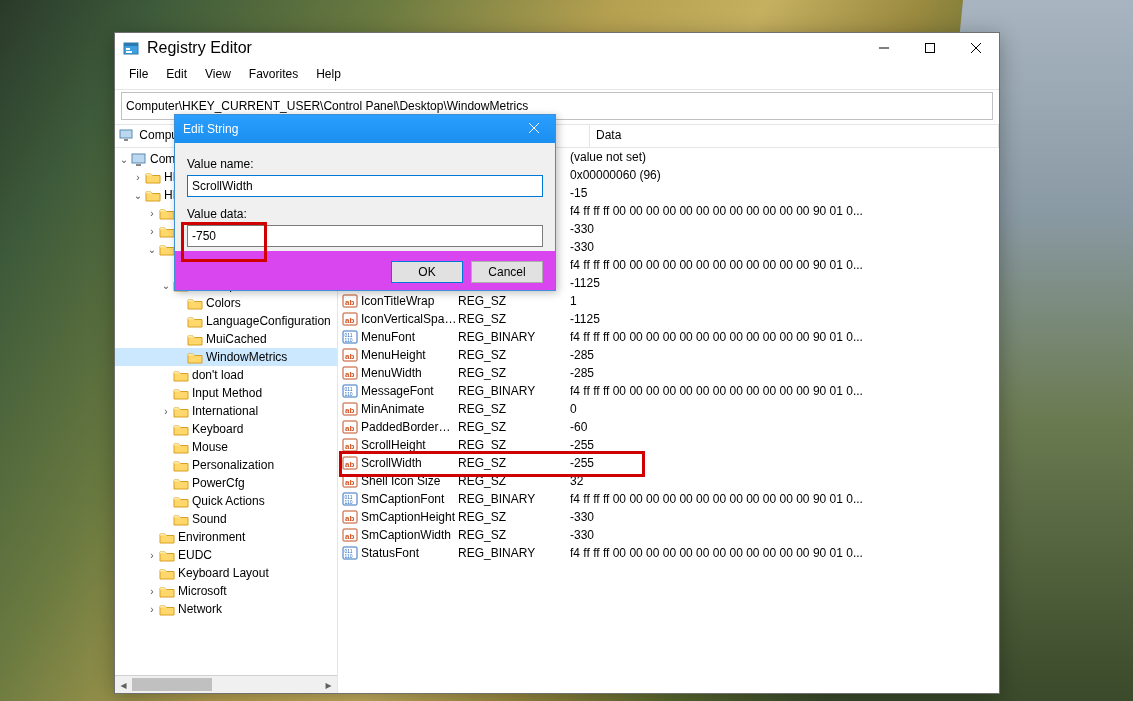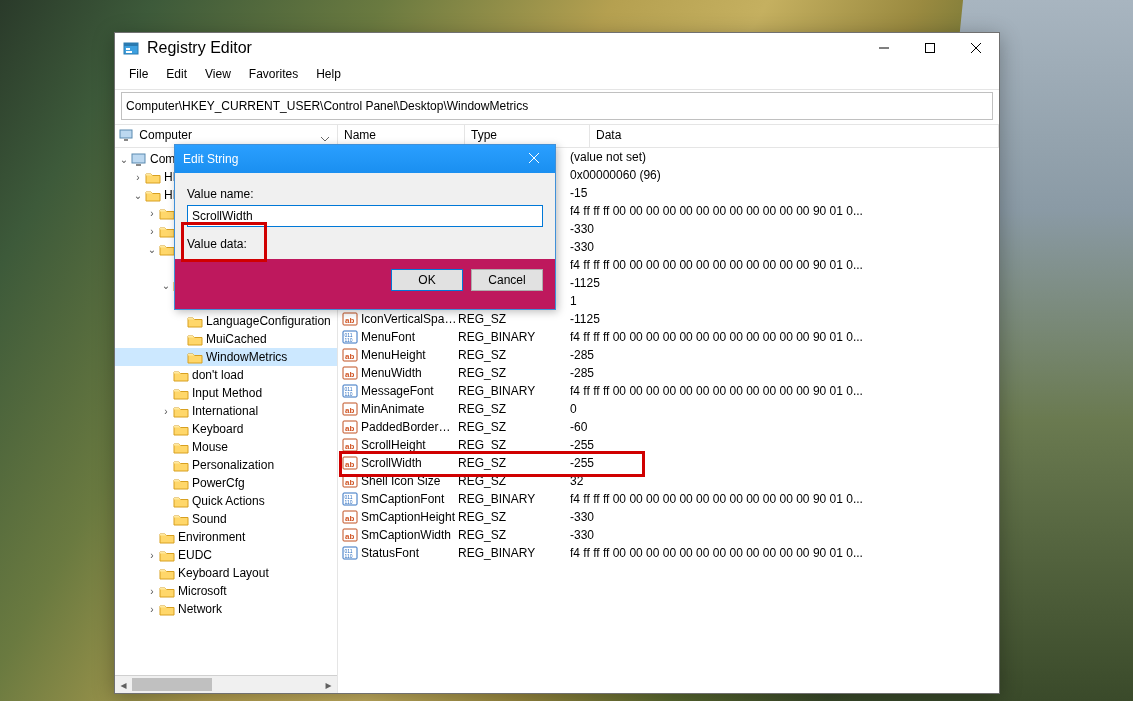--- a/index.html
+++ b/index.html
@@ -51,32 +51,32 @@
   .col-type{width:112px;}
   .col-data{flex:1;}
   .list-body{flex:1;overflow:auto;}
   .list-row{height:18px;display:flex;align-items:center;padding-left:4px;}
   .list-row .icon{width:16px;height:16px;margin-right:3px;display:inline-flex;align-items:center;justify-content:center;}
   .list-row .cname{width:97px;overflow:hidden;text-overflow:ellipsis;white-space:nowrap;}
   .list-row .ctype{width:112px;overflow:hidden;text-overflow:ellipsis;white-space:nowrap;}
   .list-row .cdata{flex:1;overflow:hidden;text-overflow:ellipsis;white-space:nowrap;}
   .highlight-row{border:3px solid #d00000;position:absolute;pointer-events:none;}
   .dialog{
-    position:absolute;left:174px;top:144px;width:380px;
-    background:#be185d;border:1px solid #4090d8;box-shadow:2px 2px 8px rgba(0,0,0,0.25);
+    position:absolute;left:174px;top:114px;width:380px;
+    background:#d946ef;border:1px solid #4090d8;box-shadow:2px 2px 8px rgba(0,0,0,0.25);
     display:flex;flex-direction:column;z-index:10;
   }
   .dlg-title{height:28px;background:#1e90ff;background:linear-gradient(#2a9fff,#1a8ff0);color:#fff;display:flex;align-items:center;padding:0 8px;}
   .dlg-title .t{flex:1;font-size:12px;}
   .dlg-close{width:26px;text-align:center;cursor:default;color:#fff;}
   .dlg-body{padding:12px 12px 4px 12px;background:#f0f0f0;}
   .dlg-label{margin-bottom:4px;margin-top:2px;}
   .dlg-input{width:100%;height:22px;border:1px solid #7a7a7a;padding:2px 4px;font-family:inherit;font-size:12px;box-sizing:border-box;background:#fff;}
   .dlg-input.active{border:1px solid #0078d7;}
-  .dlg-buttons{display:flex;justify-content:flex-end;gap:8px;padding:10px 12px 18px 12px;}
+  .dlg-buttons{display:flex;justify-content:flex-end;gap:8px;padding:10px 12px 7px 12px;}
   .dlg-btn{width:72px;height:22px;border:1px solid #adadad;background:#e1e1e1;font-family:inherit;font-size:12px;cursor:default;}
   .dlg-btn.primary{border:1px solid #0078d7;}
   .highlight-box{position:absolute;border:3px solid #d00000;pointer-events:none;z-index:11;}
 </style>
 </head>
 <body>
 
 <div class="bg-mountain"></div>
 
 <div class="window">
@@ -689,20 +689,21 @@
       <svg width="10" height="10">
           <line x1="0" y1="0" x2="10" y2="10" stroke="#fff"></line>
           <line x1="10" y1="0" x2="0" y2="10" stroke="#fff"></line>
         </svg>
     </span>
   </div>
   <div class="dlg-body">
     <div class="dlg-label">Value name:</div>
     <input class="dlg-input active" readonly="" value="ScrollWidth" style="">
     <div class="dlg-label" style="margin-top:10px">Value data:</div>
+    <input class="dlg-input" value="-750" style="">
   </div>
   <div class="dlg-buttons">
     <button class="dlg-btn primary">OK</button>
     <button class="dlg-btn">Cancel</button>
   </div>
 </div>
 
 <div class="highlight-box" style="left:181px;top:222px;width:80px;height:34px;"></div>
 
 </body></html>

